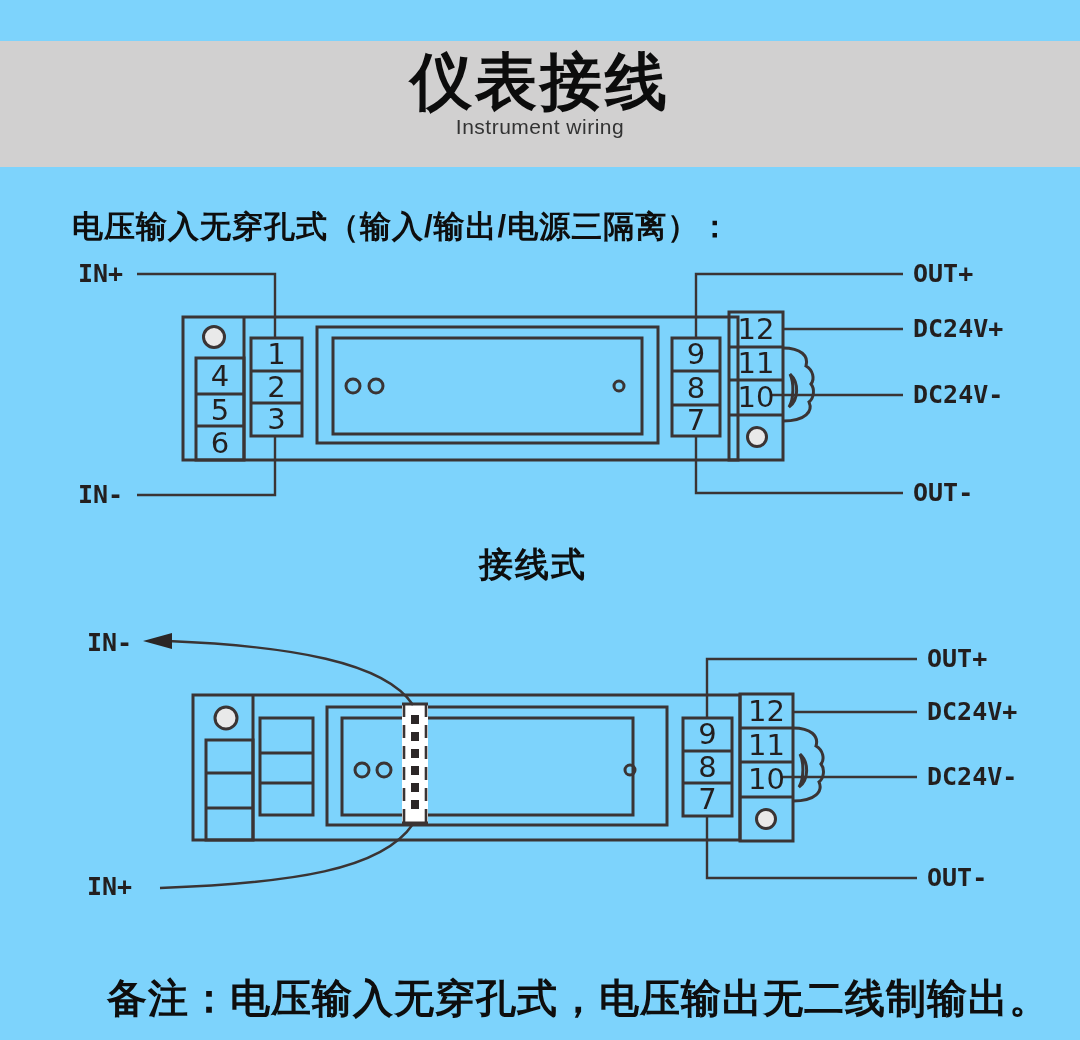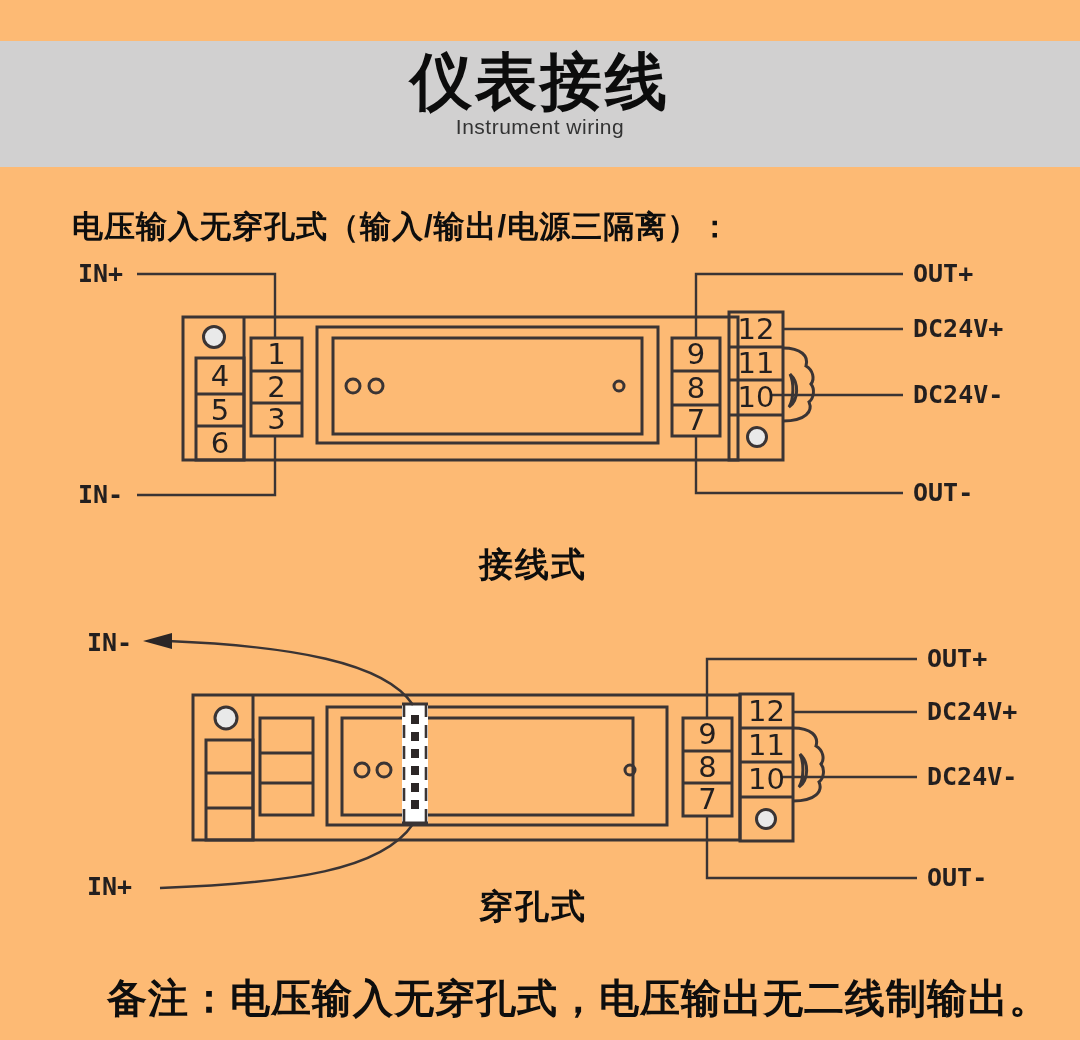--- a/index.html
+++ b/index.html
@@ -1,17 +1,17 @@
 <!DOCTYPE html>
 <html><head>
 <meta charset="utf-8">
 <style>
   html,body { margin:0; padding:0; background:#ffffff; }
   .page {
-    position:relative; width:1080px; height:1040px; background:#fdba74;
+    position:relative; width:1080px; height:1040px; background:#7dd3fc;
     font-family:"Liberation Sans", sans-serif; overflow:hidden;
   }
   
   .band {
     position:absolute; left:0; top:41px; width:1080px; height:126px;
     background:#d1d0d0; text-align:center;
   }
   .band .title {
     margin:0; padding-top:8px; font-size:62px; font-weight:900;
     color:#0c0c0c; letter-spacing:3px; line-height:1.05;
@@ -222,17 +222,16 @@
     <span class="tnum" style="left:740px;top:142px;width:53px;line-height:35px;">10</span>
 
     <span class="wlabel" style="left:87px;top:10px;">IN-</span>
     <span class="wlabel" style="left:87px;top:254px;">IN+</span>
     <span class="wlabel" style="left:927px;top:26px;">OUT+</span>
     <span class="wlabel" style="left:927px;top:79px;">DC24V+</span>
     <span class="wlabel" style="left:927px;top:144px;">DC24V-</span>
     <span class="wlabel" style="left:927px;top:245px;">OUT-</span>
   </div>
 
-  <div class="caption" id="caption2">穿孔式</div>
 
   <div class="note">备注：电压输入无穿孔式，电压输出无二线制输出。</div>
 
 </div>
 
 </body></html>

